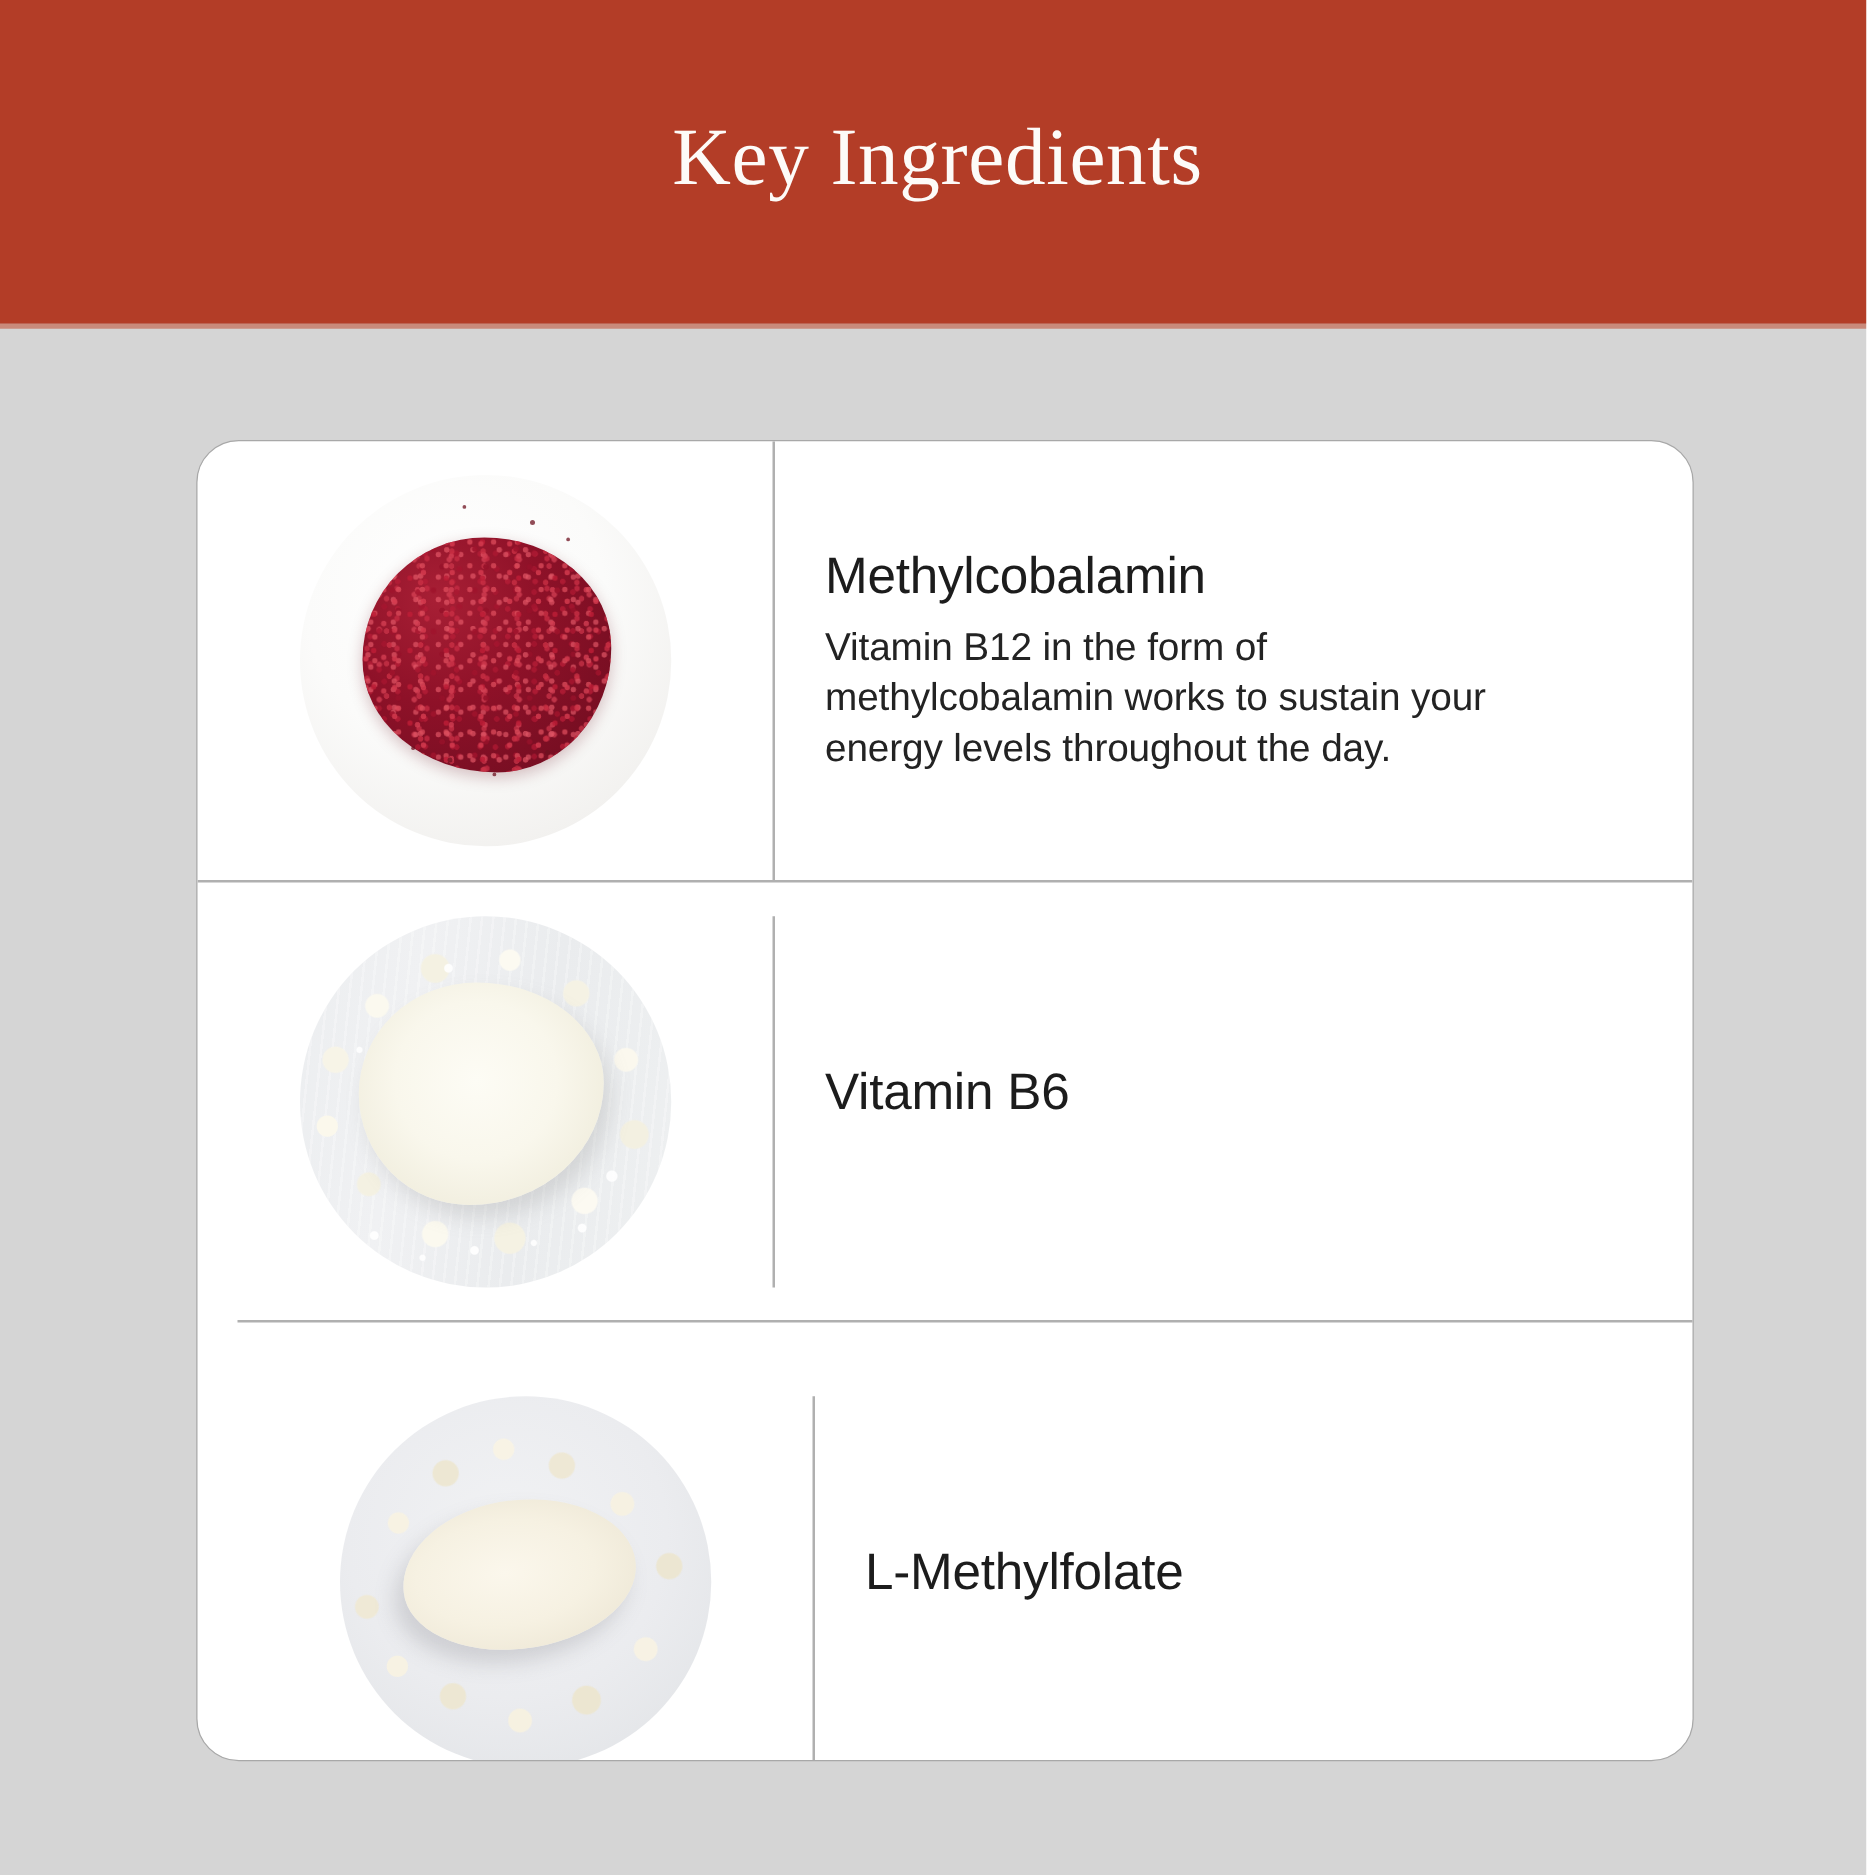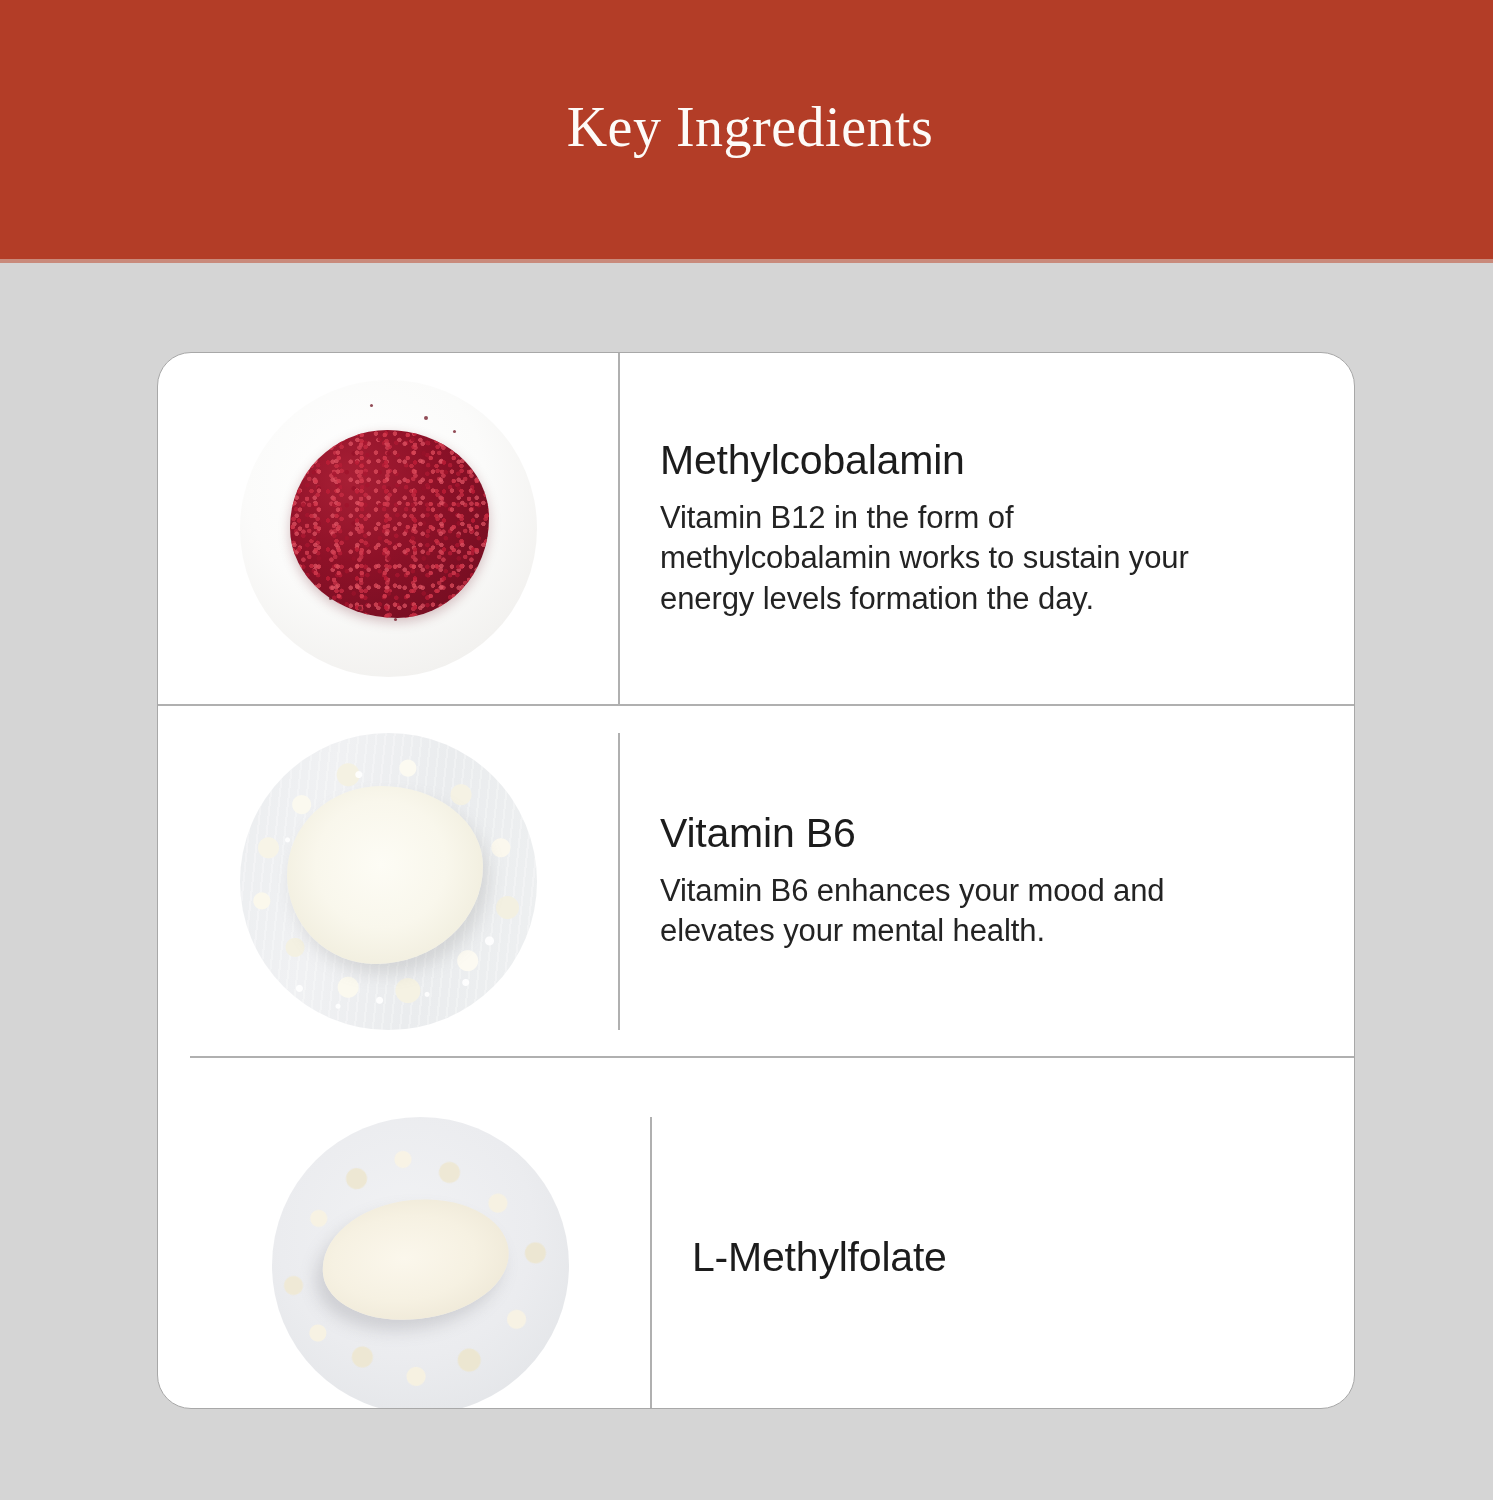--- a/index.html
+++ b/index.html
@@ -38,21 +38,21 @@
     position: absolute;
     left: 0;
     top: 259px;
     width: 1500px;
     height: 4px;
     background: #c4705c;
     opacity: .75;
   }
   #banner-title {
     font-family: "Liberation Serif", "DejaVu Serif", serif;
-    font-size: 56px;
+    font-size: 65px;
     line-height: 1;
     letter-spacing: 0.5px;
     color: #fdfbf8;
     font-weight: 400;
     margin: 0;
     padding-bottom: 6px;
     white-space: nowrap;
   }
 
   
@@ -304,37 +304,35 @@
           <div class="speck" style="left:40%;top:76%;width:4px;height:4px;"></div>
           <div class="speck" style="left:52%;top:80%;width:3px;height:3px;"></div>
           <div class="speck" style="left:30%;top:73%;width:3px;height:3px;"></div>
           <div class="speck" style="left:66%;top:74%;width:4px;height:4px;"></div>
         </div>
       </div>
       <div class="text-cell">
         <div class="ing-title">Methylcobalamin</div>
         <div class="ing-body">Vitamin B12 in the form of
 methylcobalamin works to sustain your
-energy levels formation the day.</div>
+energy levels throughout the day.</div>
       </div>
     </div>
 
     <div class="row r1">
       <div class="media-cell">
         <div class="photo p1">
           <div class="streaks"></div>
           <div class="clumps"></div>
           <div class="heap"></div>
           <div class="dust"></div>
         </div>
       </div>
       <div class="text-cell">
         <div class="ing-title">Vitamin B6</div>
-        <div class="ing-body">Vitamin B6 enhances your mood and
-elevates your mental health.</div>
       </div>
     </div>
 
     <div class="row r2">
       <div class="media-cell">
         <div class="photo p2">
           <div class="clumps"></div>
           <div class="heap"></div>
         </div>
       </div>

